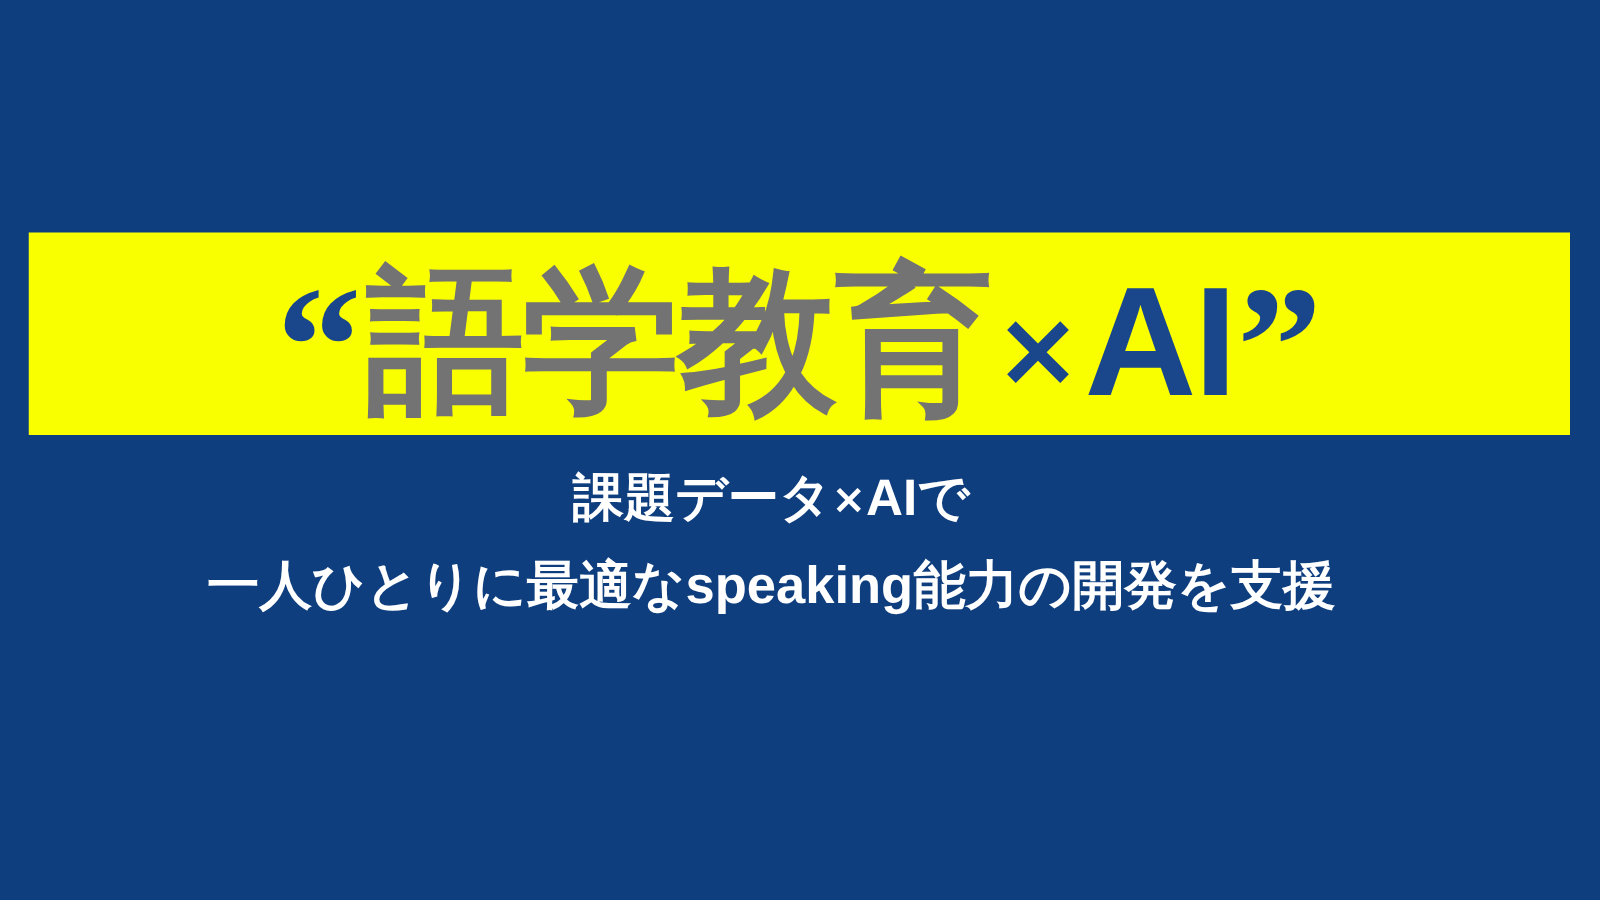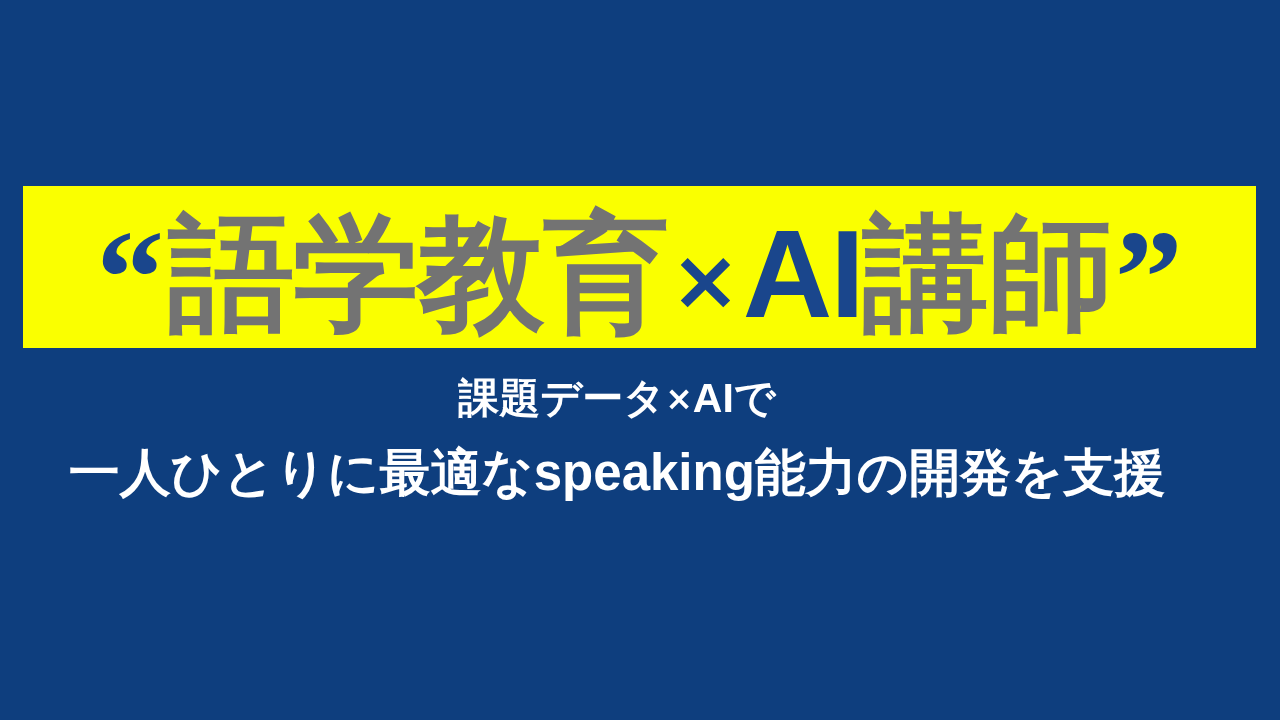--- a/index.html
+++ b/index.html
@@ -109,21 +109,21 @@
     line-height: 1;
   }
 
   #subtitle-line-1 {
     font-size: 41px;
     letter-spacing: 0px;
     margin-bottom: 28px;
   }
 
   #subtitle-line-2 {
-    font-size: 51px;
+    font-size: 42px;
     letter-spacing: 0px;
   }
 
   .sub-latin {
     font-family: "Liberation Sans", "DejaVu Sans", sans-serif;
     font-weight: 700;
   }
 
   .sub-x {
     font-family: "DejaVu Sans", "Liberation Sans", sans-serif;
@@ -137,21 +137,20 @@
 <body>
 
 <div id="slide">
 
   <div id="title-banner">
     <div id="title-line">
       <span class="quote-mark quote-open">“</span>
       <span class="title-main">語学教育</span>
       <span class="title-x">×</span>
       <span class="title-ai">AI</span>
-      <span class="title-main">講師</span>
       <span class="quote-mark quote-close">”</span>
     </div>
   </div>
 
   <div id="subtitle">
     <div class="subtitle-line" id="subtitle-line-1">
       <span>課題データ</span><span class="sub-x">×</span><span class="sub-latin">AI</span><span>で</span>
     </div>
     <div class="subtitle-line" id="subtitle-line-2">
       <span>一人ひとりに最適な</span><span class="sub-latin">speaking</span><span>能力の開発を支援</span>

